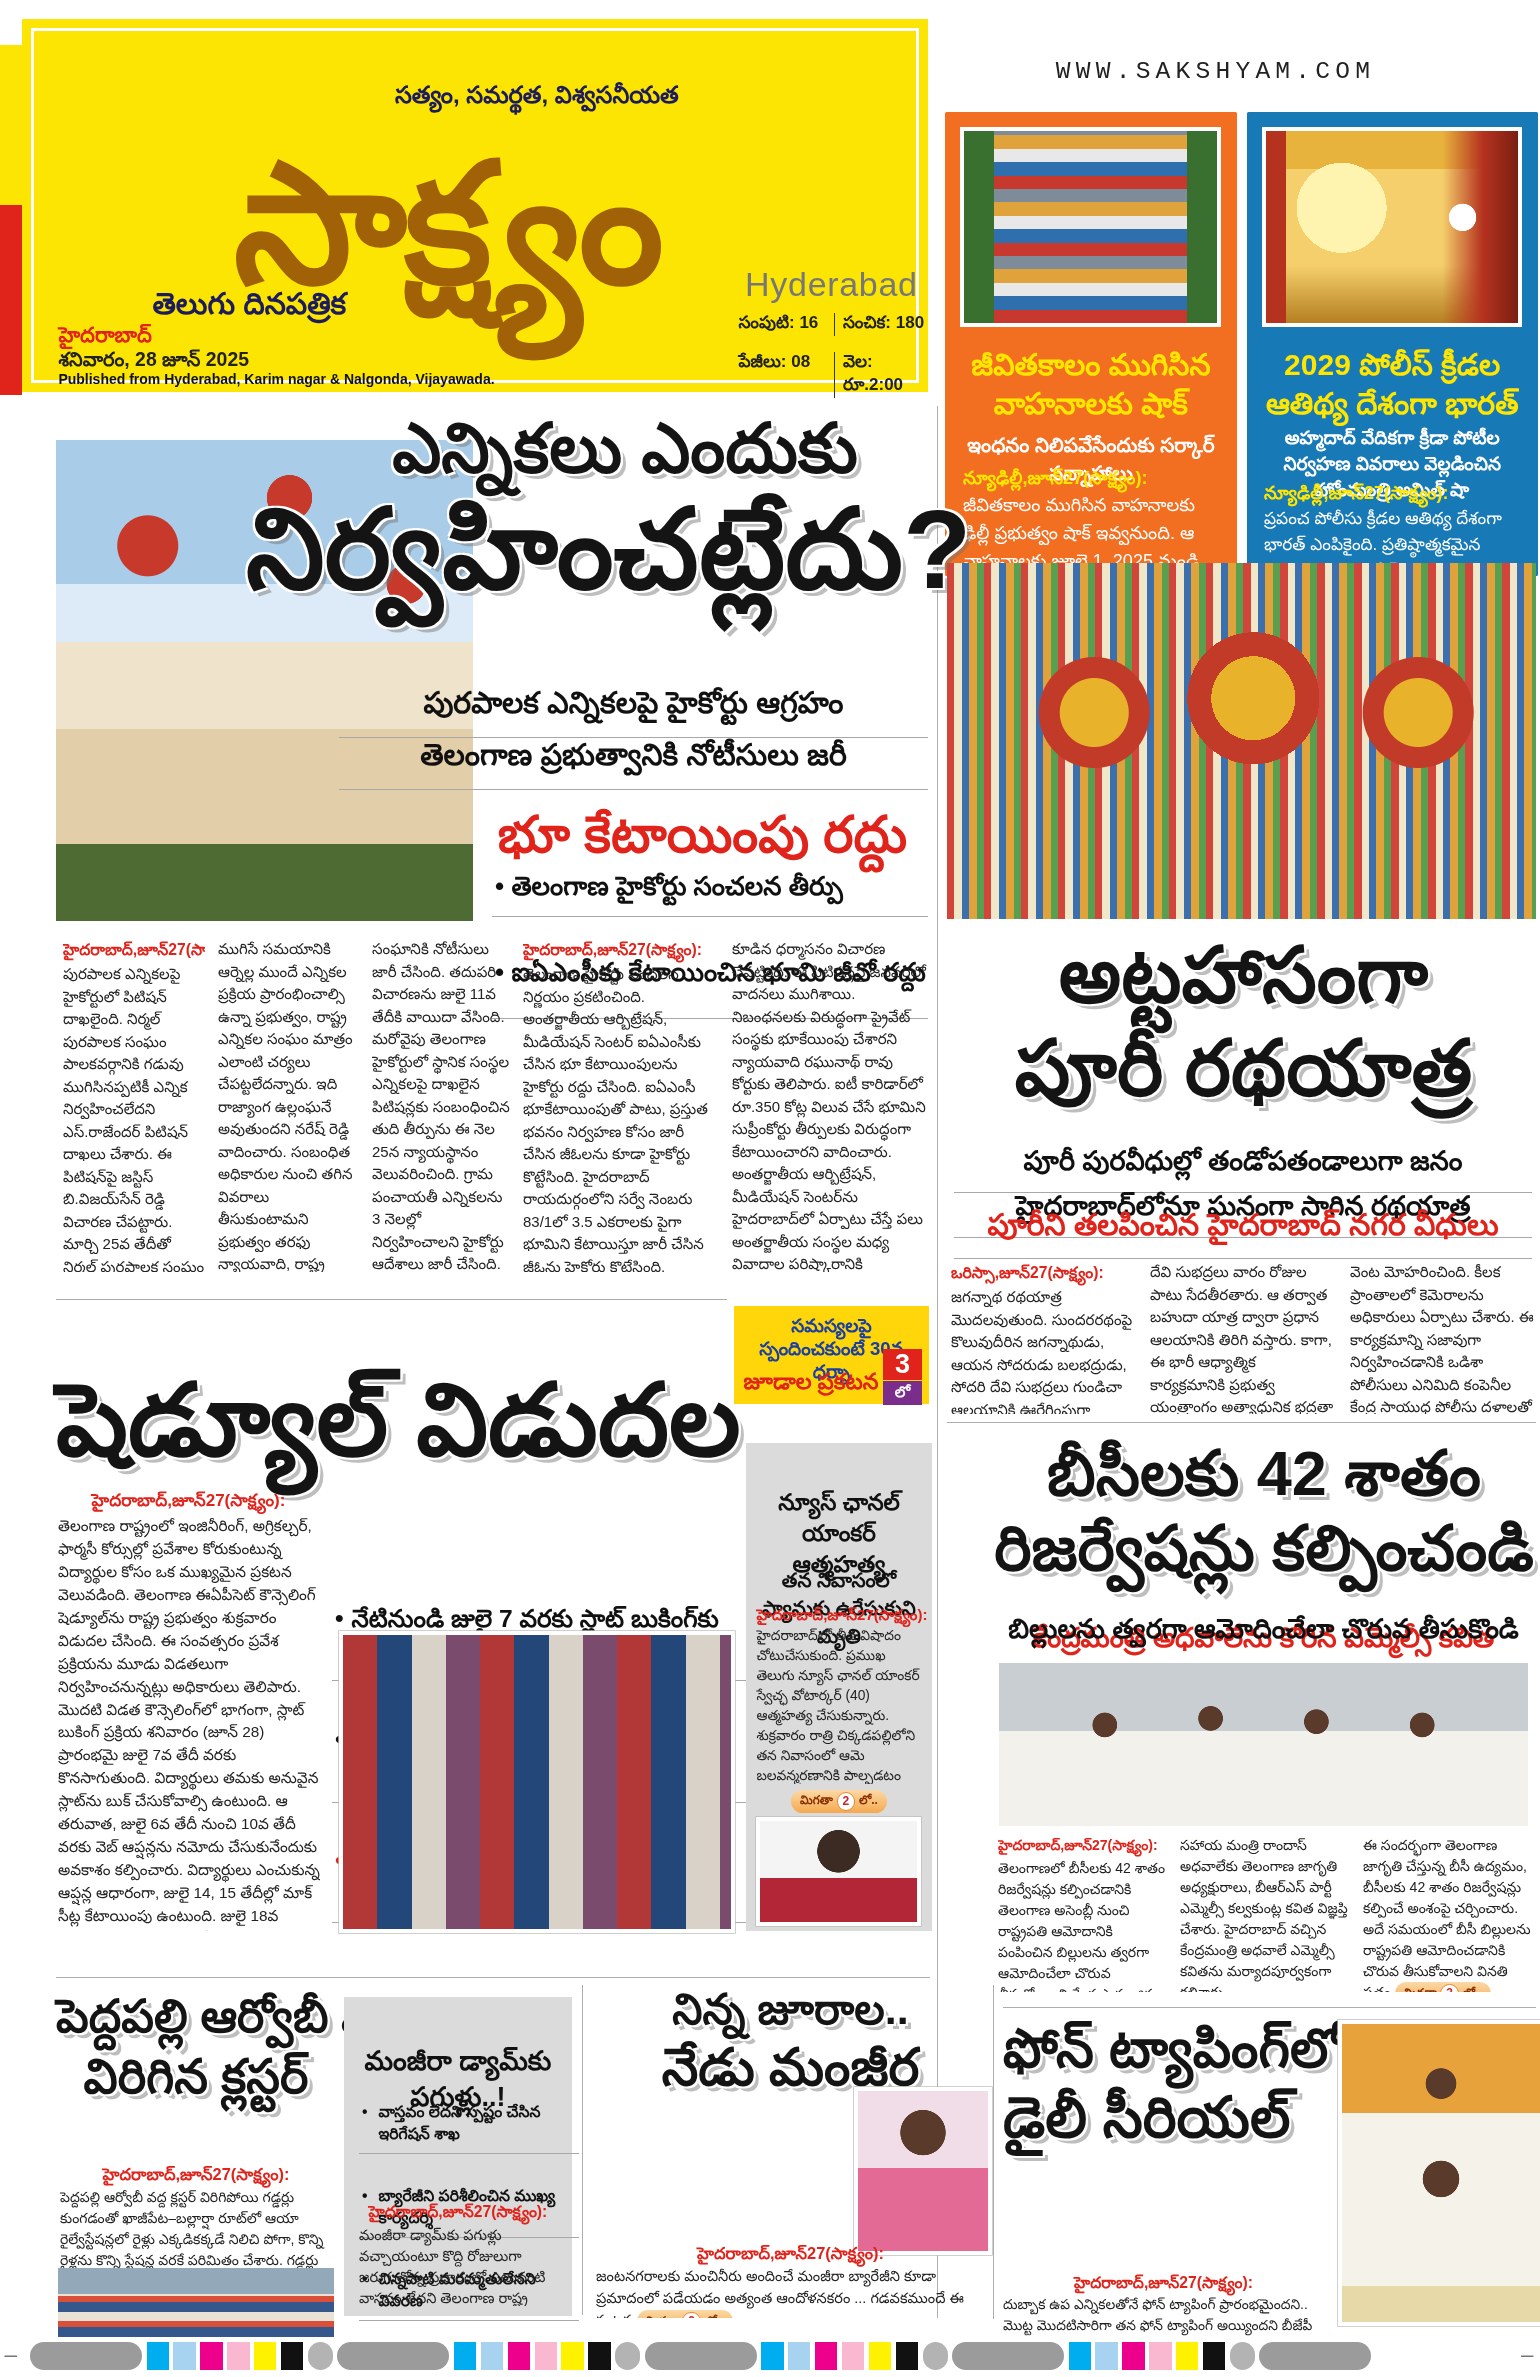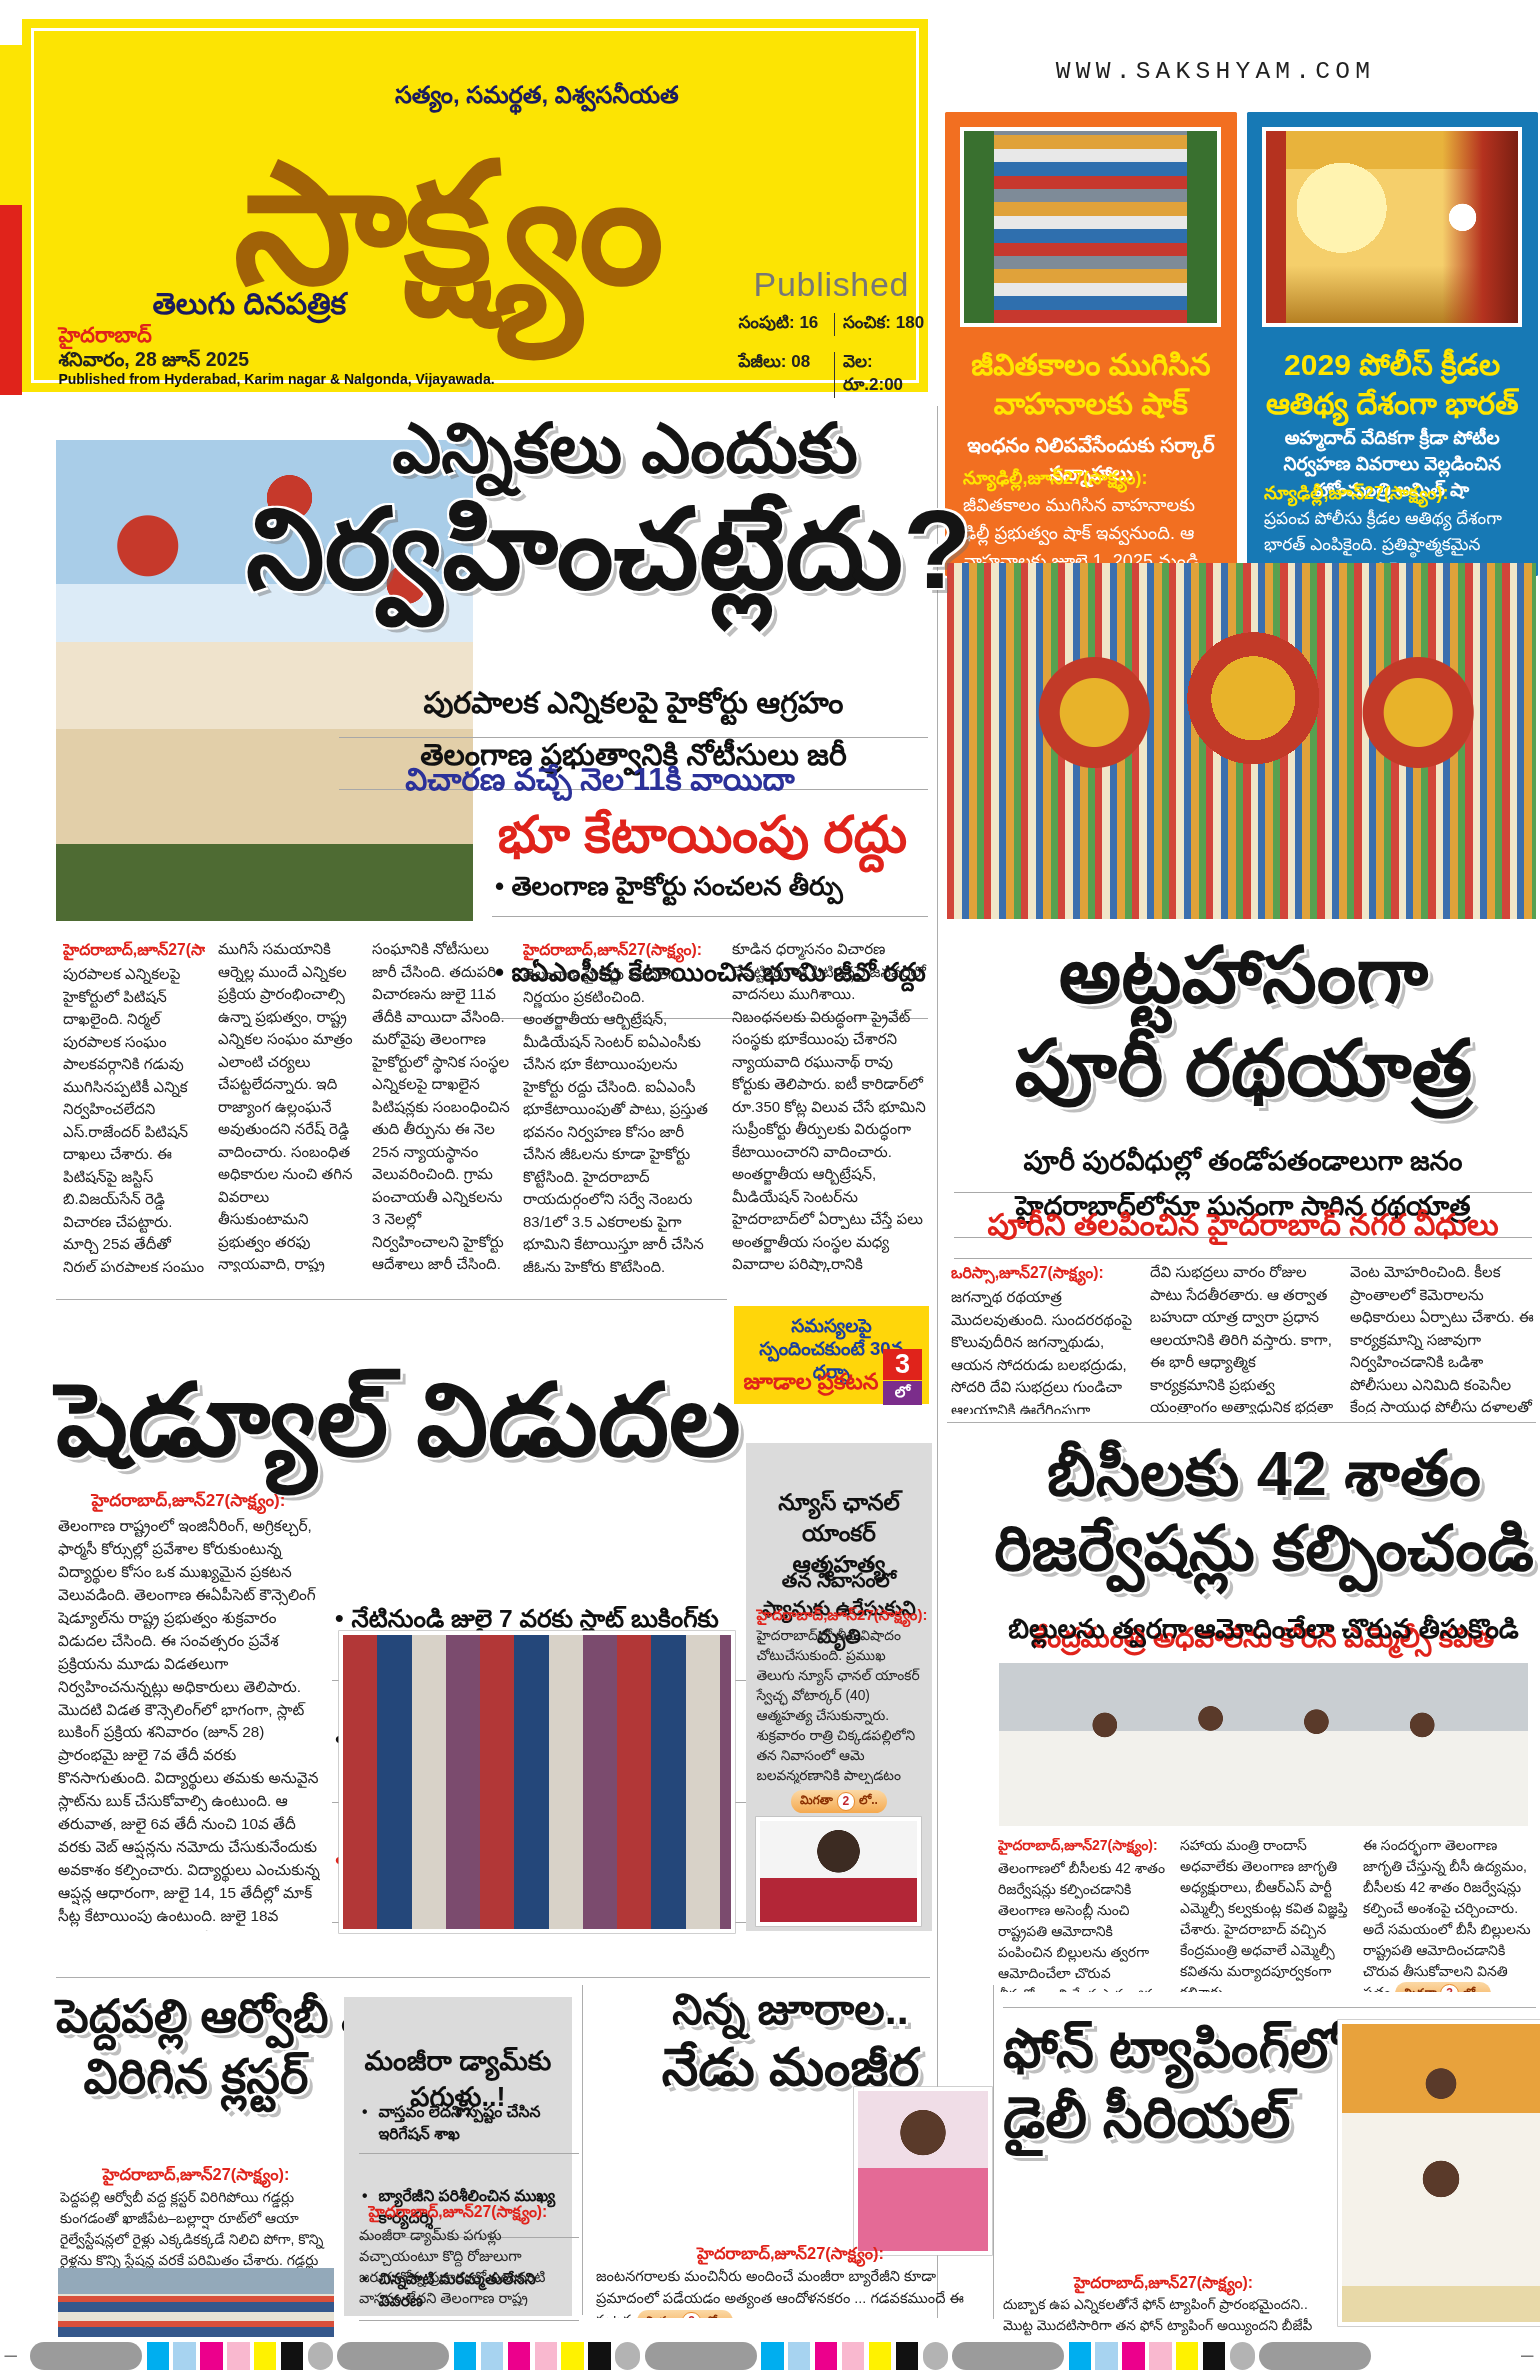--- a/index.html
+++ b/index.html
@@ -128,21 +128,21 @@
   <div class="abs" style="left:0;top:205px;width:22.4px;height:190px;background:#E0231B;"></div>
 
   <div class="abs mast" style="left:22.4px;top:18.6px;width:906px;height:373px;">
     <div class="mast-frame"></div>
     <div class="abs ctr tagline" style="left:276px;top:62px;width:477px;">సత్యం, సమర్థత, విశ్వసనీయత</div>
     <div class="abs ctr logo nowrap" style="left:30px;top:82px;width:790px;height:246px;">సాక్ష్యం</div>
     <div class="abs subtitle" style="left:130px;top:268px;width:328px;">తెలుగు దినపత్రిక</div>
     <div class="abs city" style="left:36px;top:304px;width:194px;">హైదరాబాద్</div>
     <div class="abs mdate" style="left:36px;top:329px;width:283px;">శనివారం, 28 జూన్ 2025</div>
     <div class="abs pub" style="left:36px;top:352px;width:447px;">Published from Hyderabad, Karim nagar &amp; Nalgonda, Vijayawada.</div>
-    <div class="abs ctr edition" style="left:712px;top:246px;width:194px;">Published</div>
+    <div class="abs ctr edition" style="left:712px;top:246px;width:194px;">Hyderabad</div>
     <div class="abs infog" style="left:716px;top:294px;width:192px;">
       <div>సంపుటి: 16</div>
       <div class="r">సంచిక: 180</div>
       <div>పేజీలు: 08</div>
       <div class="r">వెల: రూ.2:00</div>
     </div>
   </div>
 
   <div class="abs ctr website" style="left:992px;top:58px;width:447px;">WWW.SAKSHYAM.COM</div>
 
@@ -178,21 +178,20 @@
 
   <div class="abs rule" style="left:937px;top:406px;width:0.7px;height:1912px;"></div>
 
   <div class="abs photo ph-court" style="left:56px;top:440px;width:417px;height:481px;"></div>
 
   <div class="abs bighl nowrap" style="left:321px;top:409px;width:608px;font-size:69px;text-align:center;z-index:3;">ఎన్నికలు ఎందుకు</div>
   <div class="abs bighl nowrap ctr" style="left:246px;top:485px;width:682px;font-size:112px;z-index:3;">నిర్వహించట్లేదు?</div>
 
   <div class="abs ctr subhl divb" style="left:339px;top:658px;width:589px;font-size:30px;padding-bottom:10.4px;">పురపాలక ఎన్నికలపై హైకోర్టు ఆగ్రహం</div>
   <div class="abs ctr subhl divb" style="left:339px;top:710px;width:589px;font-size:30px;padding-bottom:10.4px;">తెలంగాణ ప్రభుత్వానికి నోటీసులు జరీ</div>
-  <div class="abs ctr bluehl" style="left:339px;top:762px;width:522px;font-size:31px;">విచారణ వచ్చే నెల 11కి వాయిదా</div>
 
   <div class="abs ctr redhl nowrap" style="left:477px;top:805px;width:451px;font-size:51px;">భూ కేటాయింపు రద్దు</div>
   <div class="abs bullet divb" style="left:492px;top:871px;width:417px;font-size:26px;padding-bottom:7.5px;">తెలంగాణ హైకోర్టు సంచలన తీర్పు</div>
   <div class="abs bullet divb" style="left:492px;top:911px;width:417px;font-size:26px;padding-bottom:24px;">ఐఏఎంసీకు కేటాయించిన భూమి జీవో రద్దు</div>
 
   <div class="abs coltxt ovh" style="left:63px;top:938px;width:142px;height:334px;">
     <span class="dl">హైదరాబాద్,జూన్27(సాక్ష్యం):</span>
     <span>పురపాలక ఎన్నికలపై హైకోర్టులో పిటిషన్ దాఖలైంది. నిర్మల్ పురపాలక సంఘం పాలకవర్గానికి గడువు ముగిసినప్పటికీ ఎన్నిక నిర్వహించలేదని ఎస్.రాజేందర్ పిటిషన్ దాఖలు చేశారు. ఈ పిటిషన్‌పై జస్టిస్ బి.విజయ్‌సేన్ రెడ్డి విచారణ చేపట్టారు. మార్చి 25వ తేదీతో నిర్మల్ పురపాలక సంఘం గడువు ముగిసిందని, అయినా ఎన్నికలు నిర్వహించలేదని పిటిషనర్ తరఫు న్యాయవాది నరేష్ రెడ్డి వాదించారు.</span>
   </div>
   <div class="abs coltxt ovh" style="left:218px;top:938px;width:142px;height:334px;">ముగిసే సమయానికి ఆర్నెల్ల ముందే ఎన్నికల ప్రక్రియ ప్రారంభించాల్సి ఉన్నా ప్రభుత్వం, రాష్ట్ర ఎన్నికల సంఘం మాత్రం ఎలాంటి చర్యలు చేపట్టలేదన్నారు. ఇది రాజ్యాంగ ఉల్లంఘనే అవుతుందని నరేష్ రెడ్డి వాదించారు. సంబంధిత అధికారుల నుంచి తగిన వివరాలు తీసుకుంటామని ప్రభుత్వం తరఫు న్యాయవాది, రాష్ట్ర ఎన్నికల సంఘం తరఫు న్యాయవాదులు కోర్టుకు తెలిపారు. సకాలంలో ఎన్నికలు ఎందుకు నిర్వహించడం లేదో కారణం తెలపాలను హైకోర్టు</div>

